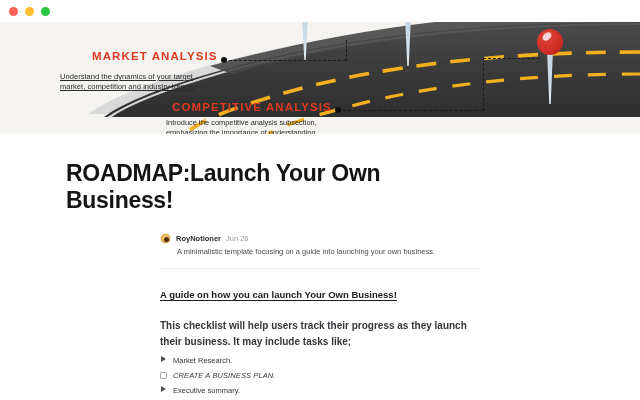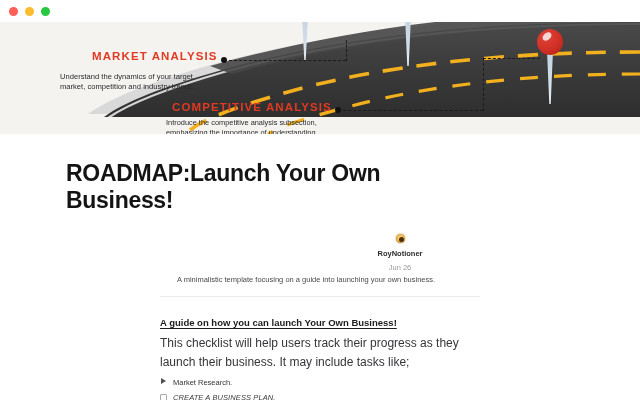--- a/index.html
+++ b/index.html
@@ -117,21 +117,20 @@
     color: #141414;
     letter-spacing: -0.3px;
   }
 
   .author-row {
     margin-left: 160px;
     margin-top: 19px;
     display: flex;
     align-items: center;
     gap: 5px;
-    flex-direction: column;
   }
   .avatar {
     width: 11px; height: 11px;
     border-radius: 50%;
     background: radial-gradient(circle at 50% 45%, #fbe6b0 0%, #e8a83c 58%, #8a5a12 100%);
     border: 1px solid #e7dcc4;
     flex: 0 0 auto;
     position: relative;
   }
   .avatar::after {
@@ -165,25 +164,26 @@
     font-weight: bold;
     color: #1c1c1c;
     text-decoration: underline;
     text-underline-offset: 2px;
     display: inline-block;
     cursor: pointer;
   }
 
   .para {
     margin-left: 160px;
-    margin-top: 4px;
+    margin-top: 16px;
     width: 322px;
-    font-size: 12px;
+    font-size: 10px;
     line-height: 1.55;
     color: #35363a;
+    font-weight: bold;
   }
 
   .todo-list { margin-left: 160px; margin-top: 7px; }
 
   .todo-item {
     display: flex; align-items: center;
     gap: 6px;
     margin-bottom: 6px;
   }
   .checkbox {
@@ -276,21 +276,21 @@
     </div>
     <div class="pin" style="left:405px; top:-6px;">
       <div class="needle" style="height:50px;"></div>
     </div>
     <div class="pin" style="left:547px; top:28px;">
       <div class="needle" style="height:54px;"></div>
       <div class="head"></div>
     </div>
 
     <div class="cover-head" style="left:92px; top:28px; font-size:11.5px;">MARKET ANALYSIS</div>
-    <div class="cover-body" style="left:60px; top:50px; font-size:7.6px;">Understand the dynamics  of your target
+    <div class="cover-body" style="left:60px; top:50px; font-size:7.6px;text-decoration:underline;">Understand the dynamics  of your target
 market, competition and industry trends.</div>
 
     <div class="cover-head" style="left:172px; top:79px; font-size:11.5px;">COMPETITIVE ANALYSIS</div>
     <div class="cover-body" style="left:166px; top:96px; font-size:7.4px;">Introduce the competitive analysis subsection,
 emphasizing the importance of understanding</div>
 
   </div>
 
   <div class="page">
     <div class="page-inner">

